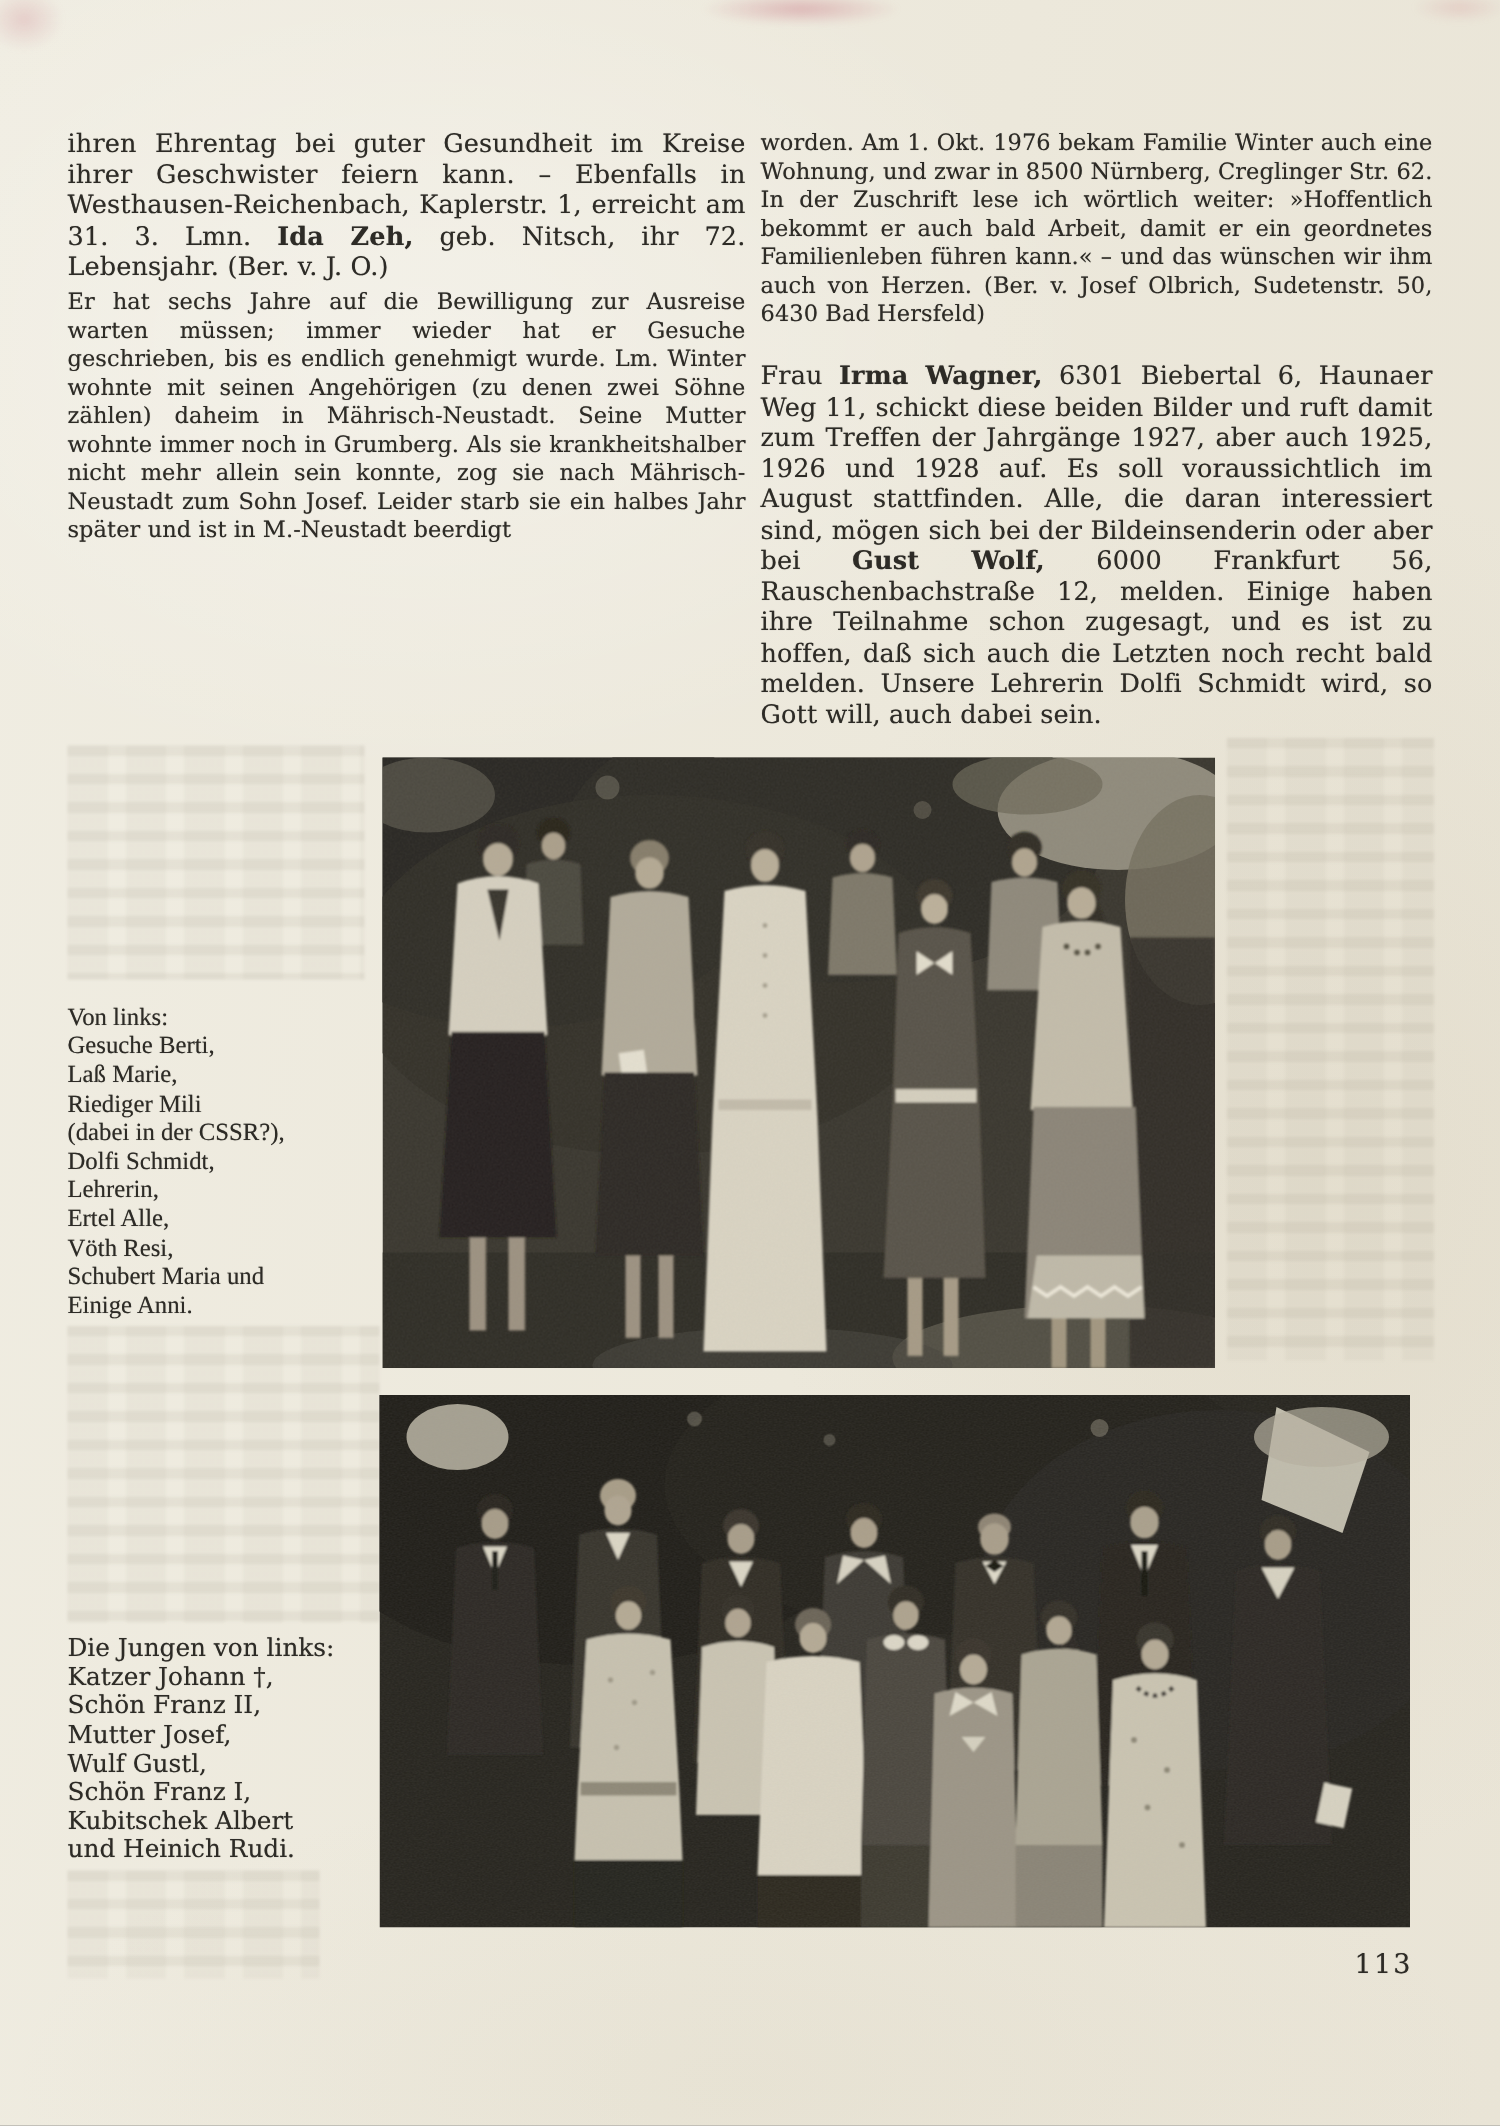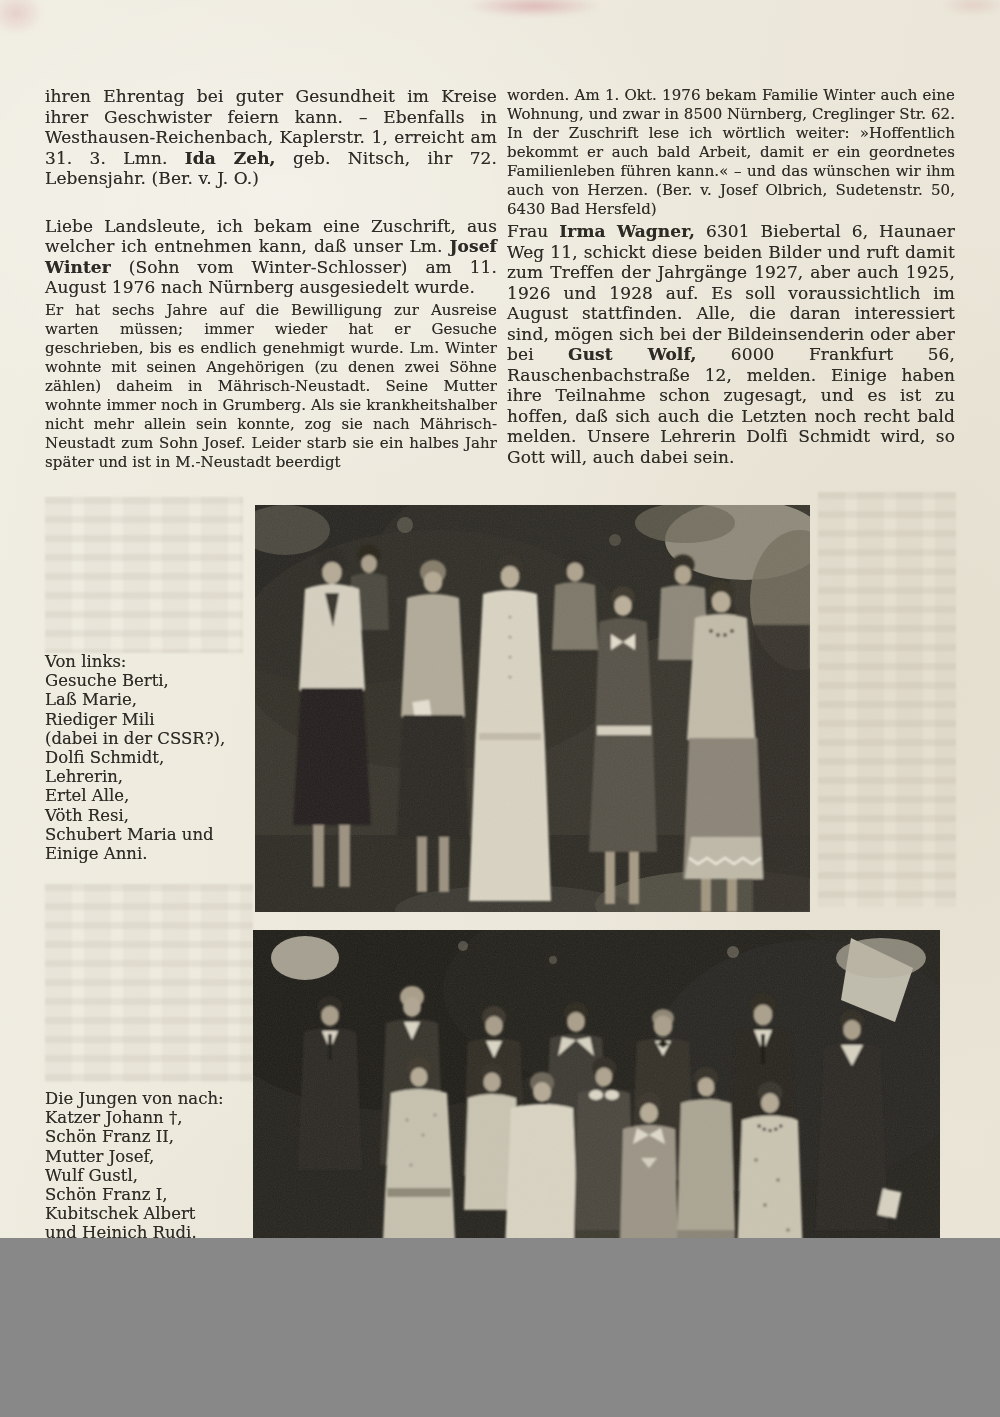--- a/index.html
+++ b/index.html
@@ -1,39 +1,39 @@
 <!DOCTYPE html>
 <html><head>
 <meta charset="utf-8">
 <style>
   html,body{margin:0;padding:0;background:#888;}
   .page{
-    position:relative;width:1000px;height:1238px;overflow:hidden;
+    position:relative;width:1000px;height:1417px;overflow:hidden;
     background-color:#edeadd;
     background-image:
       radial-gradient(ellipse 650px 420px at 28% 16%, rgba(255,255,255,.30), rgba(255,255,255,0) 70%),
       radial-gradient(ellipse 520px 640px at 88% 55%, rgba(203,192,166,.20), rgba(203,192,166,0) 72%),
       radial-gradient(ellipse 700px 300px at 50% 98%, rgba(210,202,180,.18), rgba(210,202,180,0) 70%),
       linear-gradient(100deg,#f0ede2 0%,#ece8db 55%,#e9e4d6 100%);
     font-family:"DejaVu Serif","Liberation Serif",serif;
     color:#2d2b26;
   }
   .col{position:absolute;}
   .col-left{left:45px;top:86px;width:452px;}
   .col-right{left:507px;top:86px;width:448px;}
   p{margin:0;}
   .body-lg{font-size:17px;line-height:20.5px;text-align:justify;letter-spacing:.1px;}
   .body-sm{font-size:15px;line-height:19px;text-align:justify;letter-spacing:.05px;}
   .gap-lg{margin-top:27px;}
-  .gap-sm{margin-top:2px;}
+  .gap-sm{margin-top:22px;}
   .gap-xs{margin-top:3px;}
   .body-lg,.body-sm,.cap-line,.pagenum{text-shadow:0 0 .5px rgba(45,43,38,.55);}
   b{font-weight:bold;}
   .caption{position:absolute;font-size:16.5px;line-height:19.2px;}
-  .caption-women{left:45px;top:652px;width:215px;}
+  .caption-women{left:45px;top:668px;width:215px;font-family:Liberation Serif, serif;}
   .caption-boys{left:45px;top:1089px;width:225px;}
   .figure{position:absolute;margin:0;padding:0;line-height:0;}
   .photo-top{left:255px;top:505px;width:555px;height:407px;}
   .photo-bottom{left:253px;top:930px;width:687px;height:355px;}
   .figure svg{width:100%;height:100%;display:block;}
   .pagenum{position:absolute;left:903px;top:1299px;font-size:18px;letter-spacing:1.5px;}
   .ghost{
     position:absolute;opacity:.55;filter:blur(1.1px);pointer-events:none;
     background-image:
       repeating-linear-gradient(90deg, rgba(128,120,101,.10) 0 27px, rgba(128,120,101,0) 27px 39px),
@@ -58,21 +58,20 @@
   <div class="smudge smudge2"></div>
   <div class="smudge smudge3"></div>
 
   <div class="ghost ghost-a"></div>
   <div class="ghost ghost-b"></div>
   <div class="ghost ghost-c"></div>
   <div class="ghost ghost-d"></div>
 
   <div class="col col-left">
     <p class="body-lg"><span>ihren Ehrentag bei guter Gesundheit im Kreise ihrer Geschwister feiern kann. – Ebenfalls in Westhausen-Reichenbach, Kaplerstr. 1, erreicht am 31. 3. Lmn. </span><b>Ida Zeh,</b><span> geb. Nitsch, ihr 72. Lebensjahr. (Ber. v. J. O.)</span></p>
-    <p class="body-lg gap-lg"><span>Liebe Landsleute, ich bekam eine Zuschrift, aus welcher ich entnehmen kann, daß unser Lm. </span><b>Josef Winter</b><span> (Sohn vom Winter-Schlosser) am 11. August 1976 nach Nürnberg ausgesiedelt wurde.</span></p>
     <p class="body-sm gap-xs">Er hat sechs Jahre auf die Bewilligung zur Ausreise warten müssen; immer wieder hat er Gesuche geschrieben, bis es endlich genehmigt wurde. Lm. Winter wohnte mit seinen Angehörigen (zu denen zwei Söhne zählen) daheim in Mährisch-Neustadt. Seine Mutter wohnte immer noch in Grumberg. Als sie krankheitshalber nicht mehr allein sein konnte, zog sie nach Mährisch-Neustadt zum Sohn Josef. Leider starb sie ein halbes Jahr später und ist in M.-Neustadt beerdigt</p>
   </div>
 
   <div class="col col-right">
     <p class="body-sm">worden. Am 1. Okt. 1976 bekam Familie Winter auch eine Wohnung, und zwar in 8500 Nürnberg, Creglinger Str. 62. In der Zuschrift lese ich wörtlich weiter: »Hoffentlich bekommt er auch bald Arbeit, damit er ein geordnetes Familienleben führen kann.« – und das wünschen wir ihm auch von Herzen. (Ber. v. Josef Olbrich, Sudetenstr. 50, 6430 Bad Hersfeld)</p>
     <p class="body-lg gap-sm"><span>Frau </span><b>Irma Wagner,</b><span> 6301 Biebertal 6, Haunaer Weg 11, schickt diese beiden Bilder und ruft damit zum Treffen der Jahrgänge 1927, aber auch 1925, 1926 und 1928 auf. Es soll voraussichtlich im August stattfinden. Alle, die daran interessiert sind, mögen sich bei der Bildeinsenderin oder aber bei </span><b>Gust Wolf,</b><span> 6000 Frankfurt 56, Rauschenbachstraße 12, melden. Einige haben ihre Teilnahme schon zugesagt, und es ist zu hoffen, daß sich auch die Letzten noch recht bald melden. Unsere Lehrerin Dolfi Schmidt wird, so Gott will, auch dabei sein.</span></p>
   </div>
 
   <figure class="figure photo-top">
     <svg viewBox="0 0 555 407" preserveAspectRatio="none" xmlns="http://www.w3.org/2000/svg">
@@ -304,21 +303,21 @@
             <circle cx="525" cy="250" r="2" fill="#8d8775"></circle>
             <circle cx="512" cy="275" r="2" fill="#8d8775"></circle>
             <circle cx="535" cy="300" r="2" fill="#8d8775"></circle>
           </g>
       </g>
       <rect width="687" height="355" filter="url(#grain2)" opacity="0.28"></rect>
     </svg>
   </figure>
 
   <div class="caption caption-boys">
-    <div class="cap-line">Die Jungen von nach:</div>
+    <div class="cap-line">Die Jungen von links:</div>
     <div class="cap-line">Katzer Johann †,</div>
     <div class="cap-line">Schön Franz II,</div>
     <div class="cap-line">Mutter Josef,</div>
     <div class="cap-line">Wulf Gustl,</div>
     <div class="cap-line">Schön Franz I,</div>
     <div class="cap-line">Kubitschek Albert</div>
     <div class="cap-line">und Heinich Rudi.</div>
   </div>
 
   <div class="pagenum">113</div>

